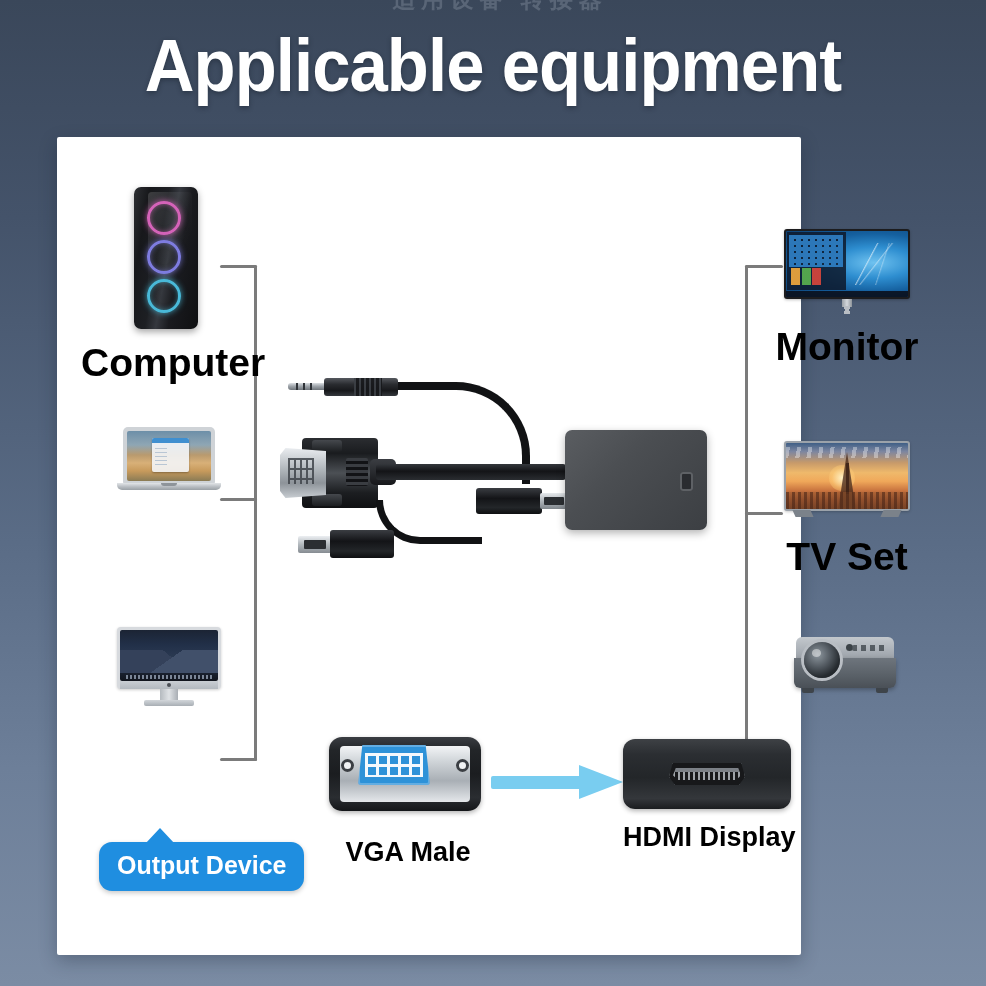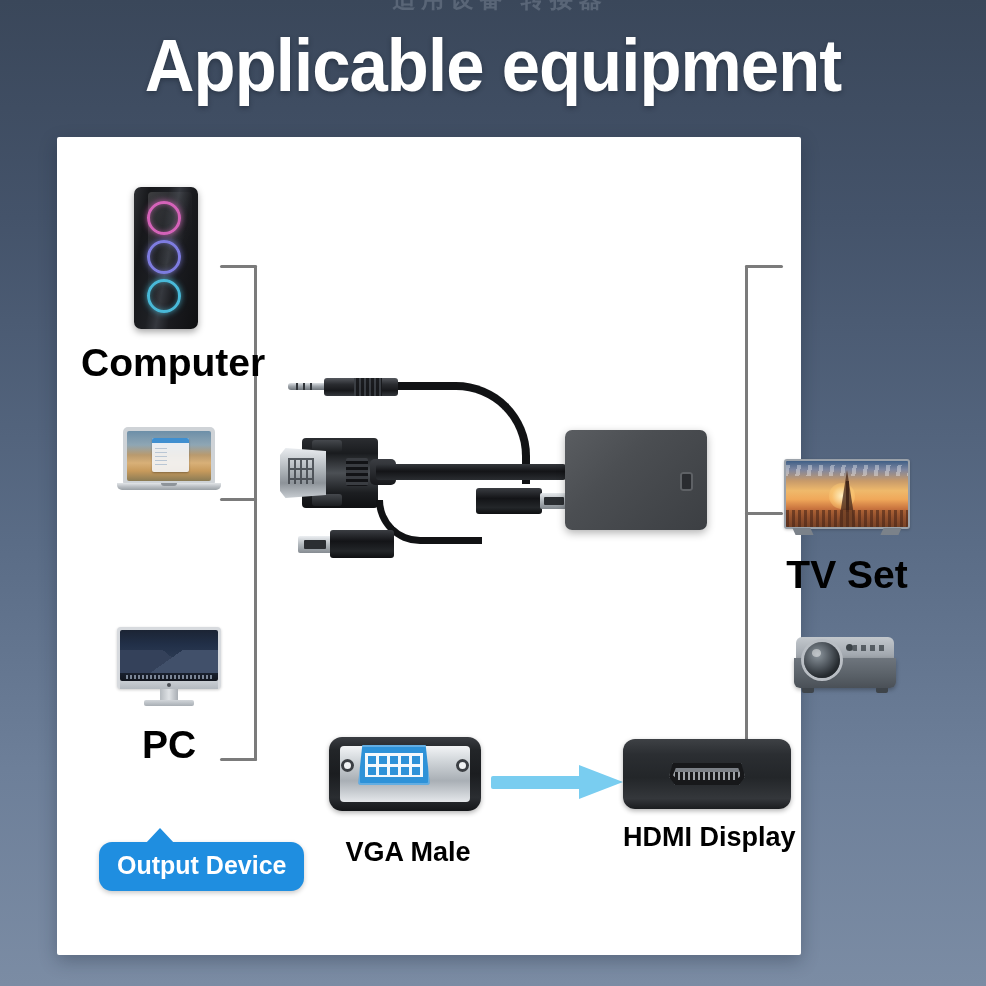--- a/index.html
+++ b/index.html
@@ -533,25 +533,41 @@
           <div class="im-screen">
             <div class="im-mtn"></div>
             <div class="im-dock"></div>
           </div>
           <div class="im-chin"></div>
           <div class="im-dot"></div>
         </div>
         <div class="im-neck"></div>
         <div class="im-foot"></div>
       </div>
-      <div class="dev-label" style="font-size:39px;margin-top:14px;">PC</div>
-    </div>
-
-
-    <div class="device" style="left:700px;top:322px;width:180px;">
+    </div>
+
+    <div class="device" style="left:700px;top:92px;width:180px;">
+      <div class="monitor">
+        <div class="mn-body">
+          <div class="mn-screen">
+            <div class="mn-swoosh"></div>
+            <div class="mn-start">
+              <div class="mn-tiles"></div>
+              <div class="mn-tiles2"></div>
+            </div>
+            <div class="mn-task"></div>
+          </div>
+        </div>
+        <div class="mn-neck"></div>
+        <div class="mn-stand"></div>
+      </div>
+      <div class="dev-label" style="font-size:39px;margin-top:10px;">Monitor</div>
+    </div>
+
+    <div class="device" style="left:700px;top:304px;width:180px;">
       <div class="tv">
         <div class="tv-body">
           <div class="tv-screen">
             <div class="tv-clouds"></div>
             <div class="tv-sun"></div>
             <div class="tv-tower"></div>
             <div class="tv-tower2"></div>
             <div class="tv-city"></div>
           </div>
         </div>

